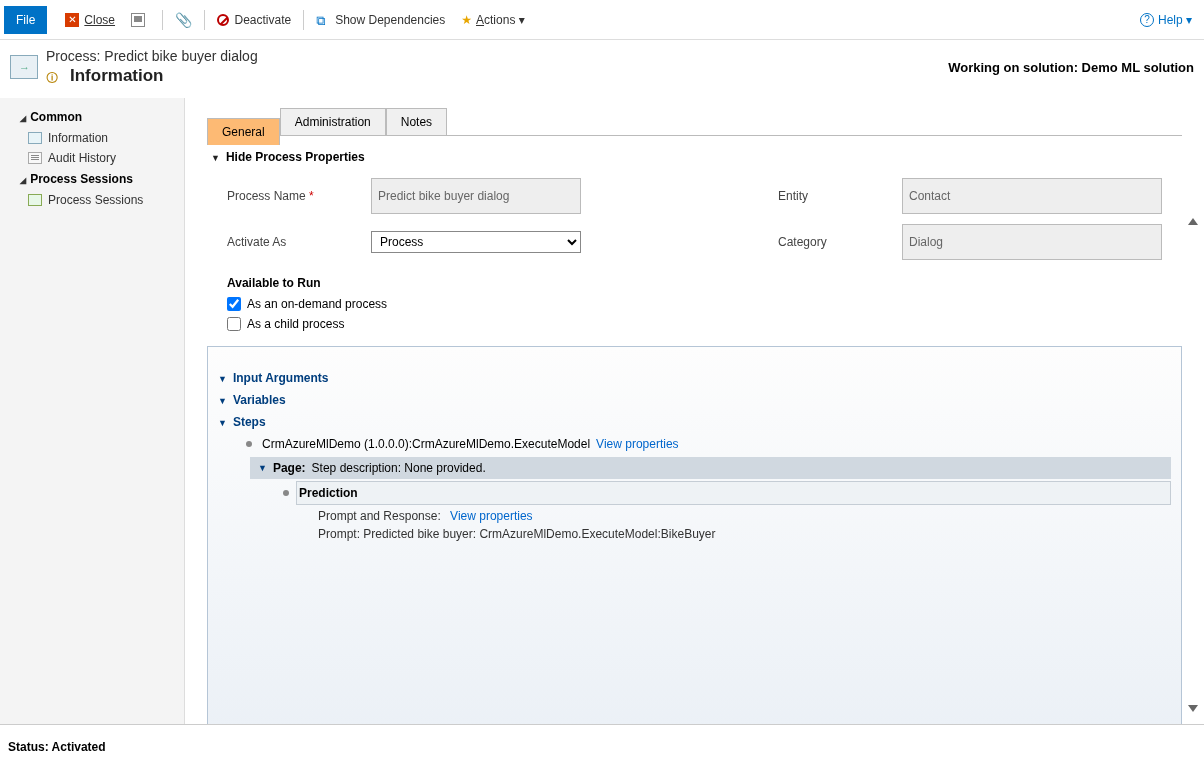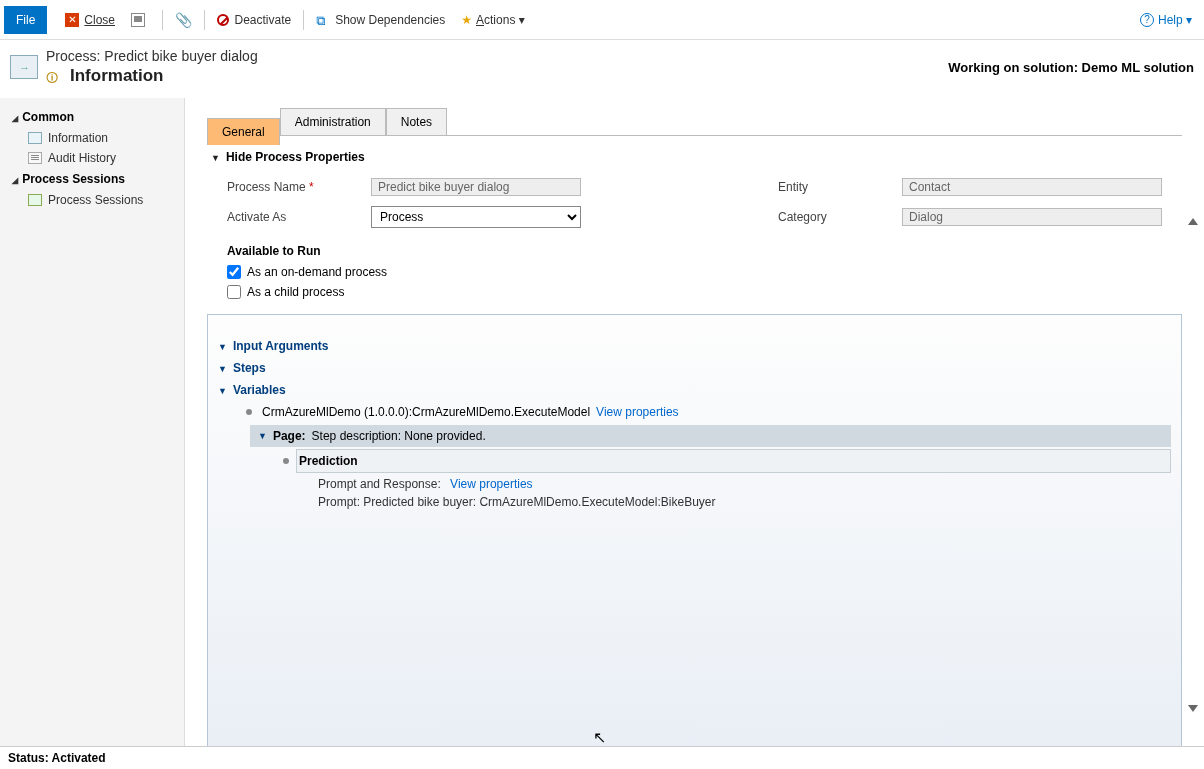--- a/index.html
+++ b/index.html
@@ -21,55 +21,55 @@
 .help-ico { width:14px; height:14px; border:1px solid #0072c6; border-radius:50%; color:#0072c6; font-size:10px; text-align:center; line-height:12px; margin-right:4px; }
 .header-area { display:flex; align-items:center; padding: 8px 10px 12px 10px; }
 .proc-icon { width:28px; height:24px; border:1px solid #8ab; background:#e8f0f5; margin-right:8px; position:relative; }
 .proc-icon::after { content:'→'; position:absolute; top:4px; left:8px; color:#5a8; font-size:11px; }
 .proc-title { color:#333; font-size:14px; }
 .info-icon { width:18px; height:14px; margin-right:6px; color:#b8860b; display:inline-block; }
 .info-title { font-weight:bold; font-size:17px; color:#222; }
 .solution { color:#000; font-weight:bold; font-size:13px; }
 .main { display:flex; height: calc(100vh - 95px); }
 .sidebar { width: 185px; background:#f4f4f4; border-right:1px solid #ddd; padding:8px 0; }
-.nav-h { font-weight:bold; color:#000; padding:4px 12px; cursor:pointer; }
+.nav-h { font-weight:bold; color:#000; padding:4px 20px; cursor:pointer; }
 .nav-h::before { content:'◢'; font-size:8px; margin-right:4px; color:#333; }
 .nav-item { padding:3px 8px 3px 28px; cursor:pointer; color:#333; display:flex; align-items:center; }
 .nav-ico { width:14px; height:12px; margin-right:6px; }
 .nav-ico.info { border:1px solid #8ab; background:#e8f4f8; }
 .nav-ico.audit { border:1px solid #aaa; background:#f8f8f8; position:relative; }
 .nav-ico.audit::after { content:''; position:absolute; left:2px; top:2px; width:8px; height:1px; background:#888; box-shadow:0 2px 0 #888, 0 4px 0 #888; }
 .nav-ico.sess { border:1px solid #8a5; background:#e8f8e8; }
 .content { flex:1; padding:10px 22px; overflow:auto; position:relative; }
 .tabs { display:flex; border-bottom:1px solid #bbb; margin-bottom:8px; }
 .tab { padding:6px 14px; border:1px solid #bbb; border-bottom:none; background:#f0f0f0; cursor:pointer; margin-right:0; }
 .tab.active { background:#fdba74; position:relative; top:10px; }
 .collapse-h { font-weight:bold; padding:6px 4px; cursor:pointer; color:#000; }
 .collapse-h::before { content:'▼'; font-size:9px; margin-right:6px; color:#222; }
 .form-grid { display:grid; grid-template-columns: 120px 210px 1fr 100px 260px; gap:10px 24px; padding:8px 20px 12px 20px; align-items:center; }
 .lbl { color:#444; font-size:12px; }
 .req { color:#c00; }
-.txt { border:1px solid #bbb; padding:3px 6px; background:#eee; color:#666; height:18px; width:100%; }
+.txt { border:1px solid #bbb; padding:3px 6px; background:#eee; color:#666; height:36px; width:100%; }
 .txt.ro { background:#eee; }
 .sel { border:1px solid #888; padding:2px 4px; background:#fff; height:22px; width:100%; }
 .avail-h { font-weight:bold; padding:4px 20px; }
 .chk-row { padding:3px 20px; display:flex; align-items:flex-start; }
 .chk { width:14px; height:14px; margin-right:6px; }
 .steps-box { border:1px solid #b5c5d6; margin-top:12px; background:linear-gradient(#fdfdfd,#e8eef5); padding:20px 10px 260px 10px; }
 .sec-h { color:#003e7e; font-weight:bold; padding:4px 0; cursor:pointer; }
 .sec-h::before { content:'▼'; color:#003e7e; font-size:9px; margin-right:6px; }
 .step-row { padding:4px 0 4px 28px; display:flex; align-items:center; }
 .dot { width:6px; height:6px; background:#888; border-radius:50%; margin-right:10px; }
 .lnk { color:#0066cc; cursor:pointer; margin-left:6px; }
 .page-bar { background:#d0d8e0; padding:4px 8px; margin:2px 0 2px 32px; display:flex; align-items:center; }
 .page-bar::before { content:'▼'; color:#003e7e; font-size:9px; margin-right:6px; }
 .pred-box { background:#eef2f5; border:1px solid #c5cdd5; margin:2px 0 2px 78px; padding:4px 8px; font-weight:bold; display:flex; align-items:center; }
 .pred-dot { width:6px; height:6px; background:#888; border-radius:50%; margin-right:10px; margin-left:-22px; }
 .sub-line { padding:2px 0 2px 100px; color:#333; }
-.status-bar { position:fixed; bottom:0; left:0; right:0; border-top:1px solid #ccc; padding:4px 8px; background:#fff; font-weight:bold;margin-top:40px; }
+.status-bar { position:fixed; bottom:0; left:0; right:0; border-top:1px solid #ccc; padding:15px 8px; background:#fff; font-weight:bold;margin-top:40px; }
 .vscroll { position:absolute; right:2px; top:120px; bottom:60px; width:18px; }
 .vsa { width:0; height:0; border-left:5px solid transparent; border-right:5px solid transparent; position:absolute; left:4px; }
 .vsa.up { border-bottom:7px solid #666; top:0; }
 .vsa.dn { border-top:7px solid #666; bottom:0; }
 .cursor { position:absolute; left:408px; top:630px; font-size:16px; color:#000; pointer-events:none; }
 </style>
 </head>
 <body>
 
 <div class="toolbar">
@@ -166,22 +166,22 @@
       <input type="checkbox" class="chk" checked="" style="">
       <span>As an on-demand process</span>
     </div>
     <div class="chk-row">
       <input type="checkbox" class="chk" style="">
       <span>As a child process</span>
     </div>
 
     <div class="steps-box">
       <div class="sec-h">Input Arguments</div>
+      <div class="sec-h">Variables</div>
       <div class="sec-h">Steps</div>
-      <div class="sec-h">Variables</div>
 
       <div class="step-row">
         <span class="dot"></span>
         <span>CrmAzureMlDemo (1.0.0.0):CrmAzureMlDemo.ExecuteModel</span>
         <span class="lnk">View properties</span>
       </div>
 
       <div class="page-bar">
         <b style="margin-right:6px;">Page:</b>
         <span>Step description: None provided.</span>

